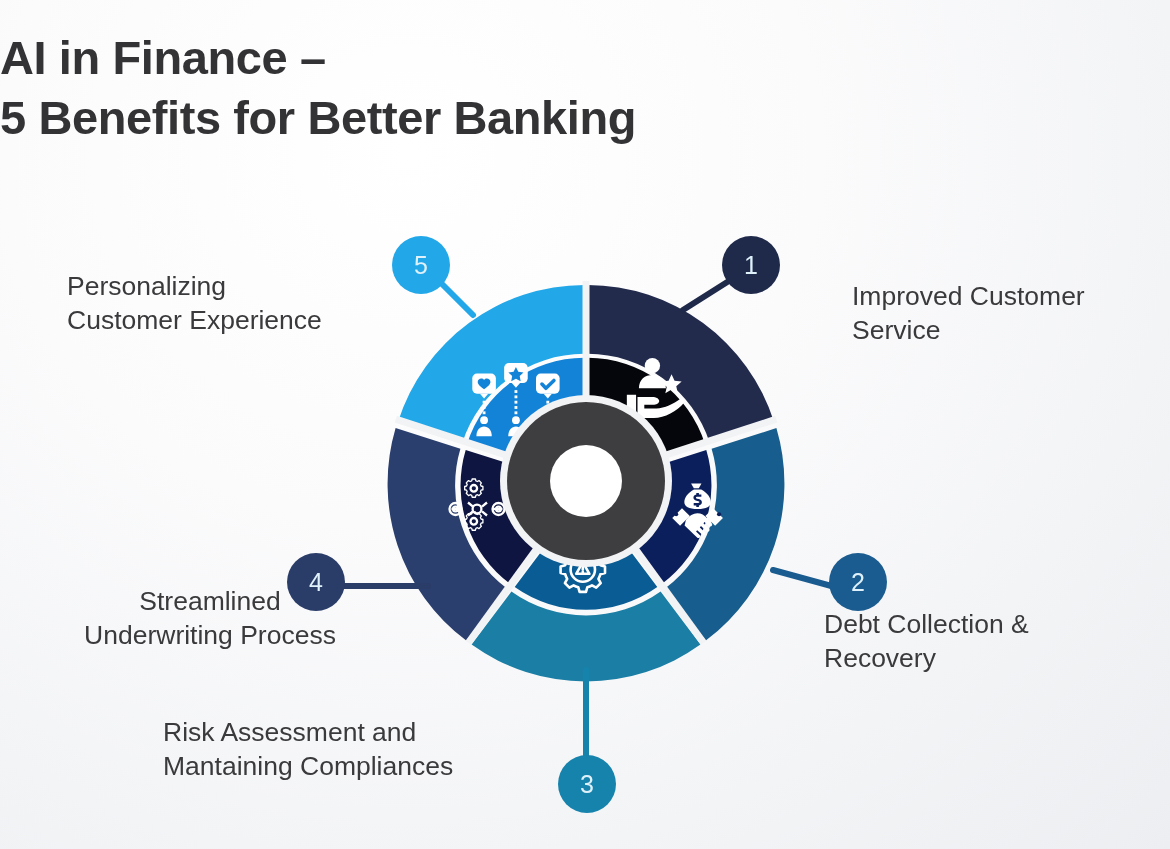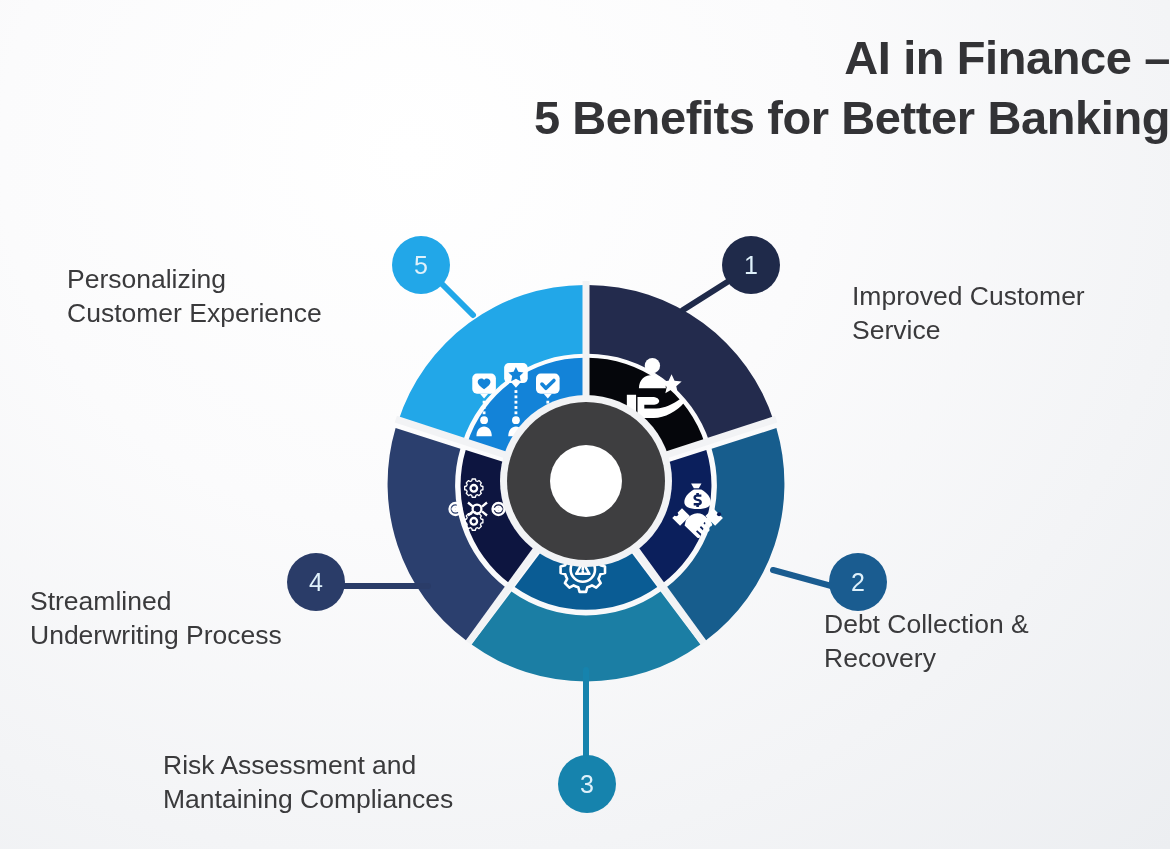--- a/index.html
+++ b/index.html
@@ -10,21 +10,21 @@
     position:relative;
     overflow:hidden;
     color:#3a3a3c;
   }
 
   
   #title {
     position:absolute;
     left:0; top:28px;
     width:1170px;
-    text-align:right;
+    text-align:left;
     font-size:47px;
     font-weight:bold;
     line-height:1.28;
     letter-spacing:-0.4px;
     color:#333336;
     white-space:pre-line;
   }
 
   
   #wheel {
@@ -37,23 +37,23 @@
   
   .label {
     position:absolute;
     font-size:26.5px;
     line-height:1.28;
     color:#3a3a3c;
     white-space:pre-line;
   }
   #label-1 { left:852px; top:280px; width:320px; }
   #label-2 { left:824px; top:608px; width:300px; }
-  #label-3 { left:163px; top:749px; width:400px; }
-  #label-4 { left:30px; top:585px; width:360px; }
-  #label-5 { left:67px; top:263px; width:345px; }
+  #label-3 { left:163px; top:716px; width:400px; }
+  #label-4 { left:30px; top:585px; width:360px;text-align:center; }
+  #label-5 { left:67px; top:270px; width:345px; }
 
   
   .badge {
     position:absolute;
     width:58px; height:58px;
     border-radius:50%;
     display:flex;
     align-items:center;
     justify-content:center;
     font-size:25px;

